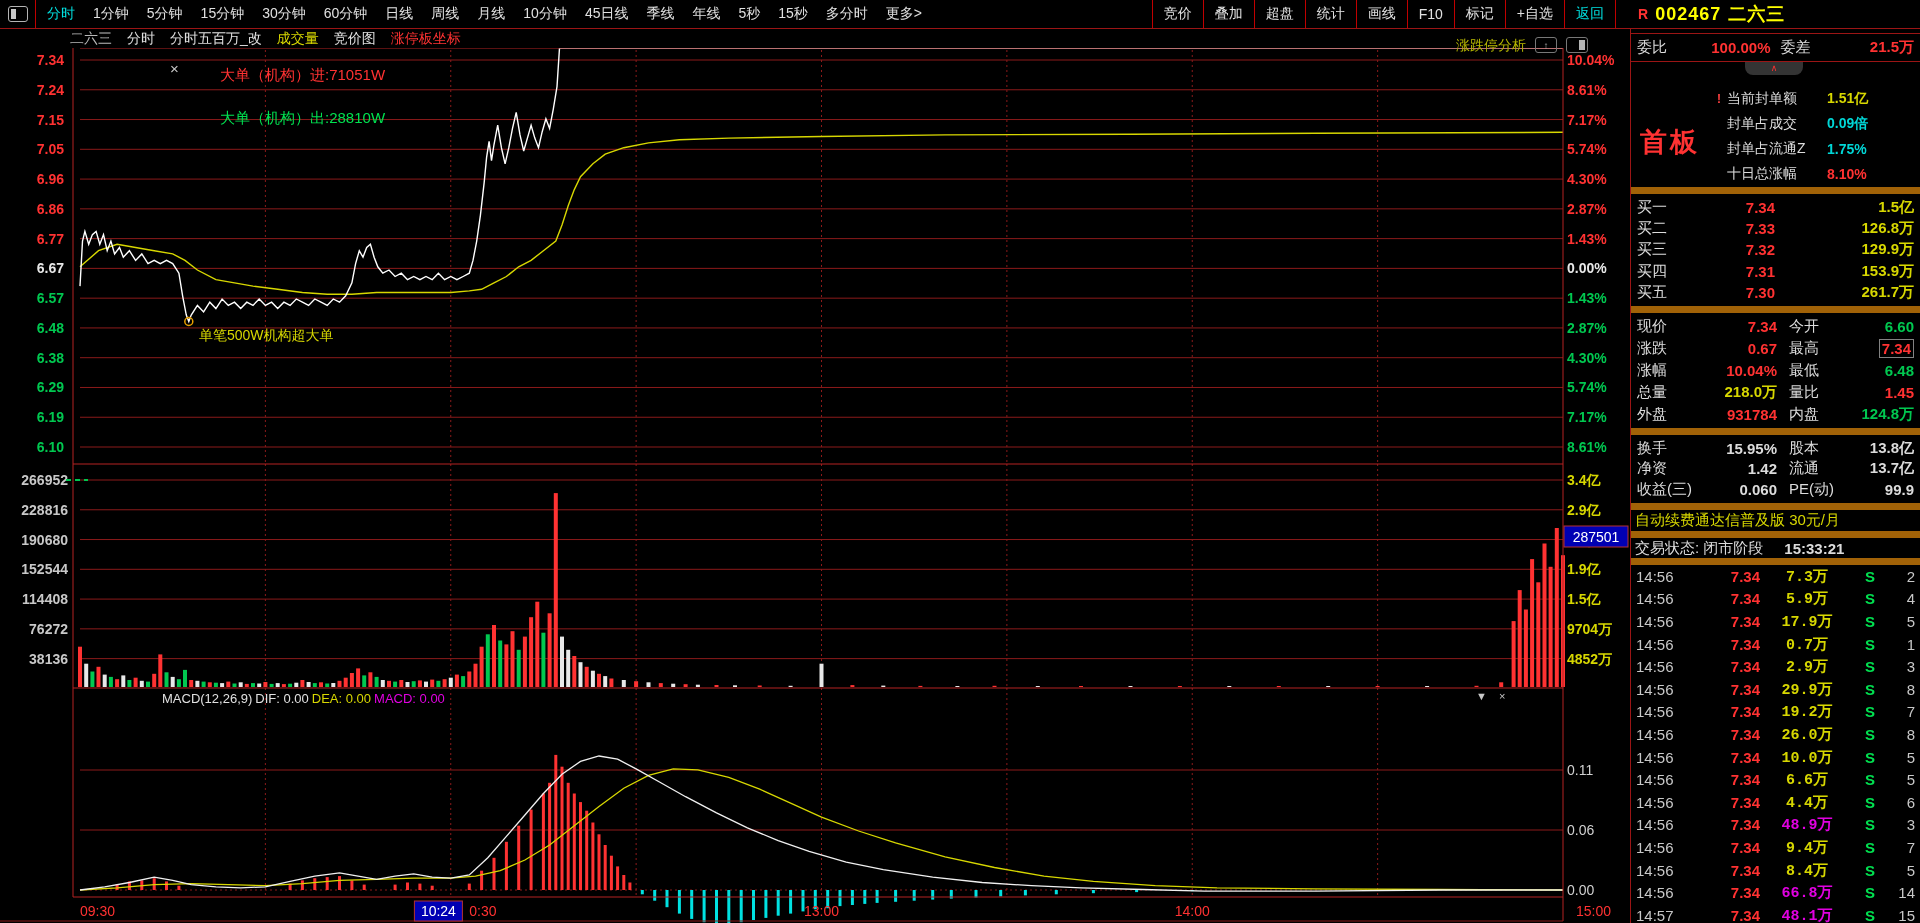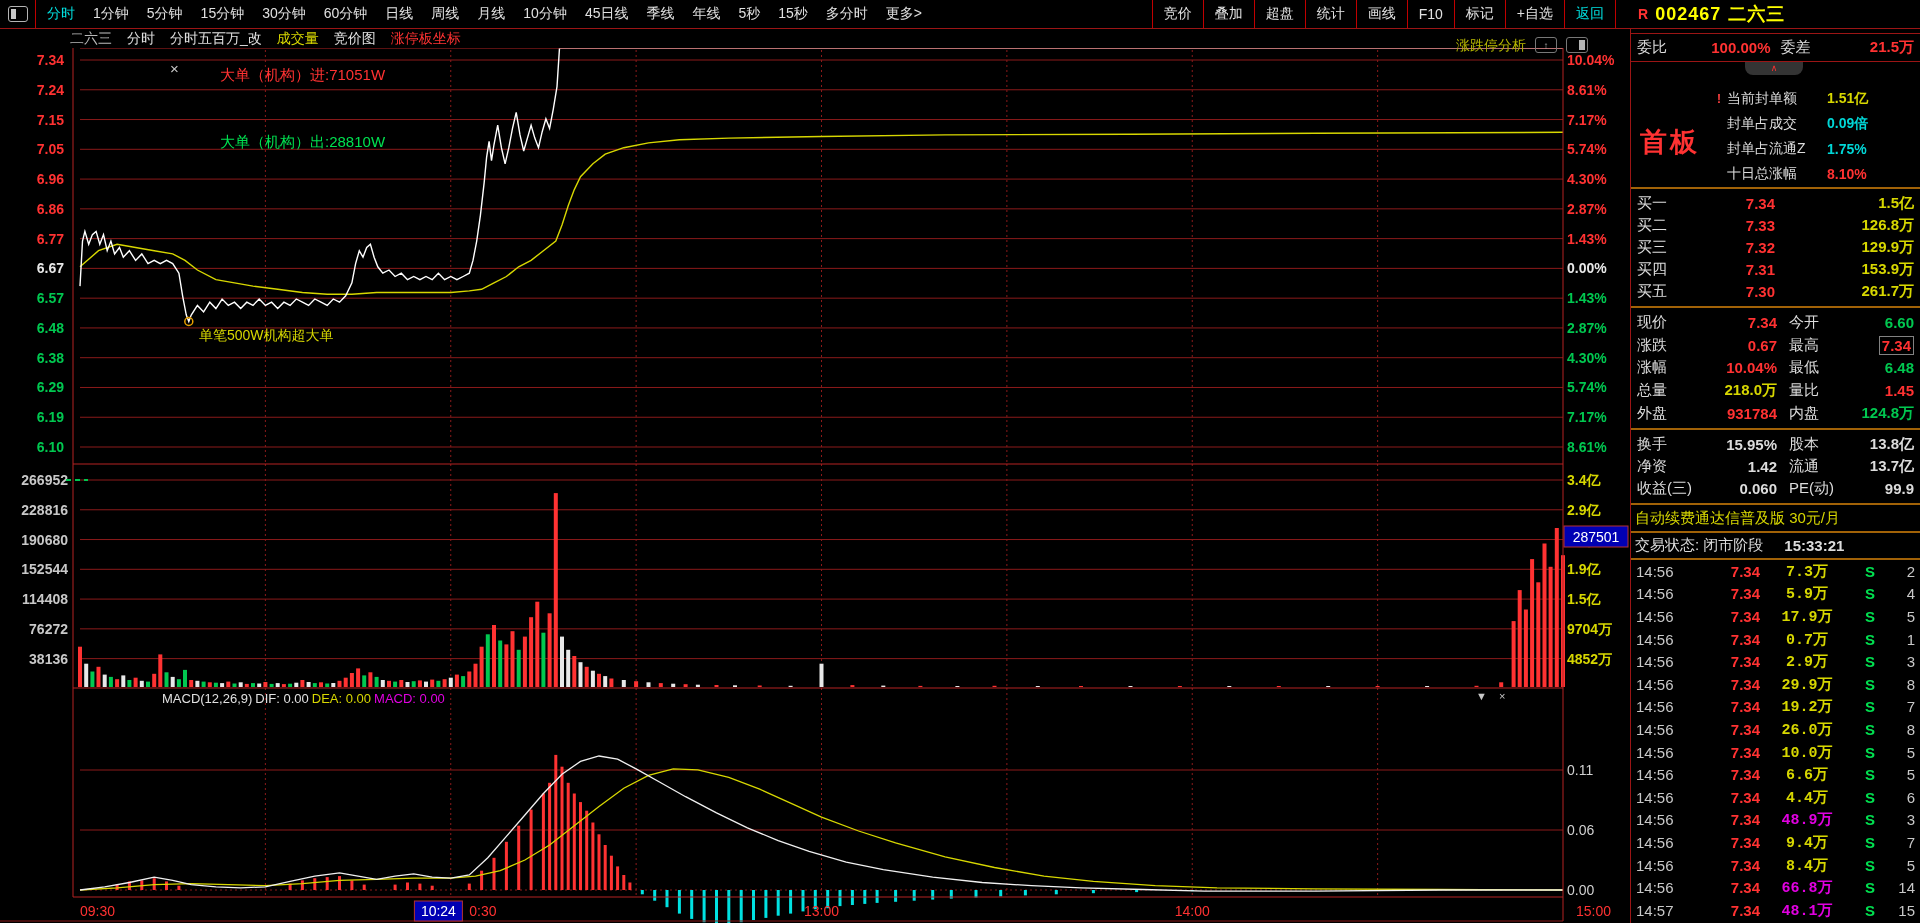--- a/index.html
+++ b/index.html
@@ -35,30 +35,30 @@
   .chead-items{margin-left:70px;display:flex;gap:15px;white-space:nowrap;}
   .chead-right{position:absolute;right:42px;top:8px;height:19px;display:flex;align-items:flex-start;gap:9px;}
   .zt{color:#b8b800;}
   .hic{width:20px;height:14px;border:1px solid #787878;border-radius:3px;color:#b4b4b4;font-size:10px;
        display:flex;align-items:center;justify-content:center;position:relative;}
   .hic .half{position:absolute;right:2px;top:2px;bottom:2px;width:6px;background:#b4b4b4;}
 
   
   .overlay-x{position:absolute;left:170px;top:60px;color:#c8c8c8;font-size:15px;z-index:4;}
   .order-in{position:absolute;left:220px;top:66px;color:#ff3232;font-size:15px;z-index:4;}
-  .order-out{position:absolute;left:220px;top:133px;color:#00e150;font-size:15px;z-index:4;}
+  .order-out{position:absolute;left:220px;top:109px;color:#00e150;font-size:15px;z-index:4;}
   .note{position:absolute;left:181px;top:327px;color:#d7d700;font-size:14px;z-index:4;margin-left:18px;}
   .macd-head{position:absolute;left:162px;top:691px;font-size:13px;z-index:4;display:flex;gap:3px;}
   .macd-icons{position:absolute;left:1476px;top:690px;z-index:4;color:#c8c8c8;font-size:11px;display:flex;gap:12px;}
 
   
   .panel{position:absolute;left:1630px;top:29px;width:290px;height:894px;background:#000;z-index:6;
          font-size:15px;color:#dcdcdc;border-left:1px solid #9b1515;box-sizing:border-box;
          display:flex;flex-direction:column;}
-  .sep{border-top:2px solid #a16207;}
+  .sep{border-top:7px solid #a16207;}
   .weibi{margin-top:4px;height:27px;display:flex;align-items:center;padding:0 6px;
          border-top:1px solid #9b1515;border-bottom:1px solid #9b1515;flex:none;}
   .weibi .v{flex:1;text-align:right;color:#ff3232;font-weight:700;}
   .weibi .l2{margin-left:10px;}
   .fold-tab{position:absolute;left:114px;top:33px;width:58px;height:13px;background:#343434;
             border-radius:0 0 8px 8px;display:flex;align-items:center;justify-content:center;
             color:#ff3232;font-size:9px;line-height:9px;}
   .board{height:125px;position:relative;flex:none;}
   .board-tag{position:absolute;left:9px;top:62px;color:#ff3232;font-size:27px;font-weight:700;letter-spacing:3px;}
   .board-rows{position:absolute;left:86px;top:28px;}

